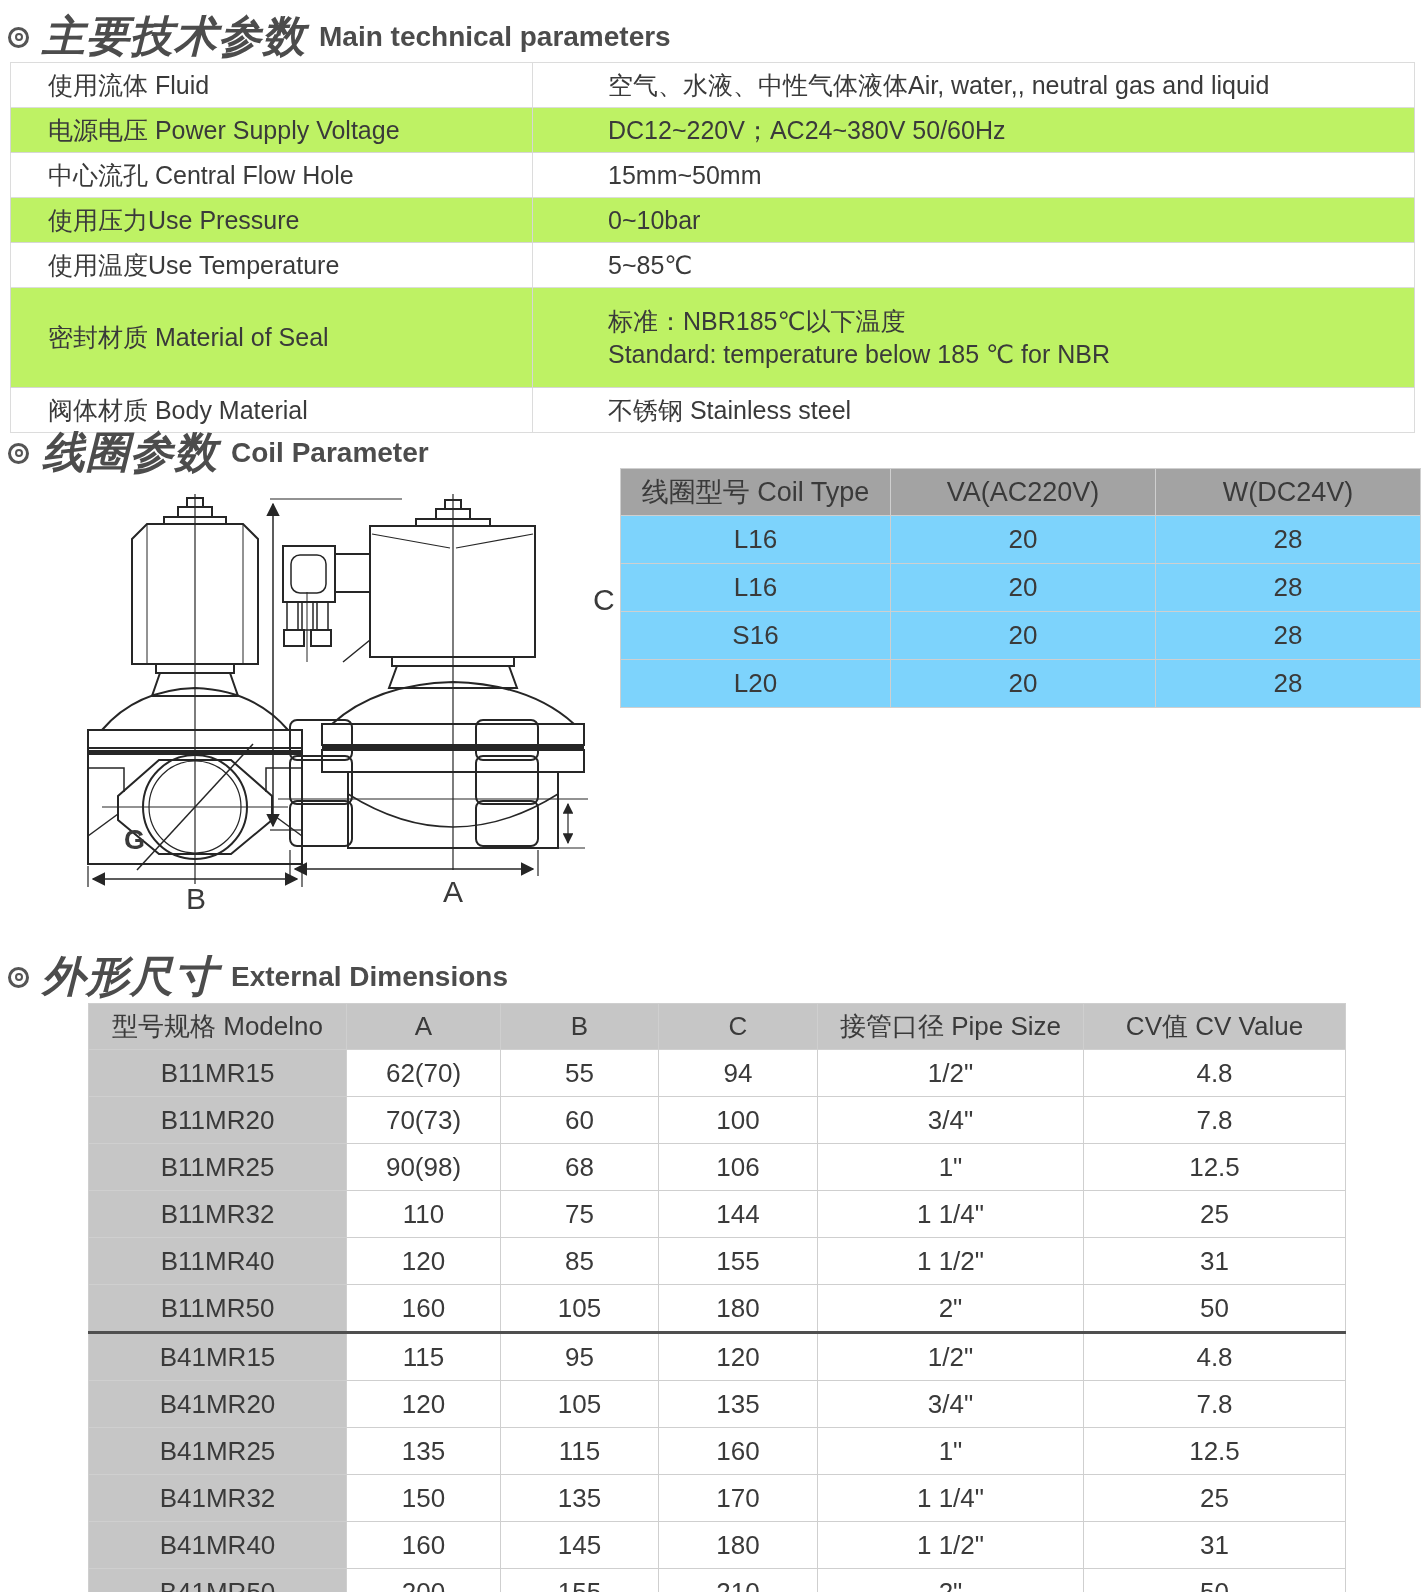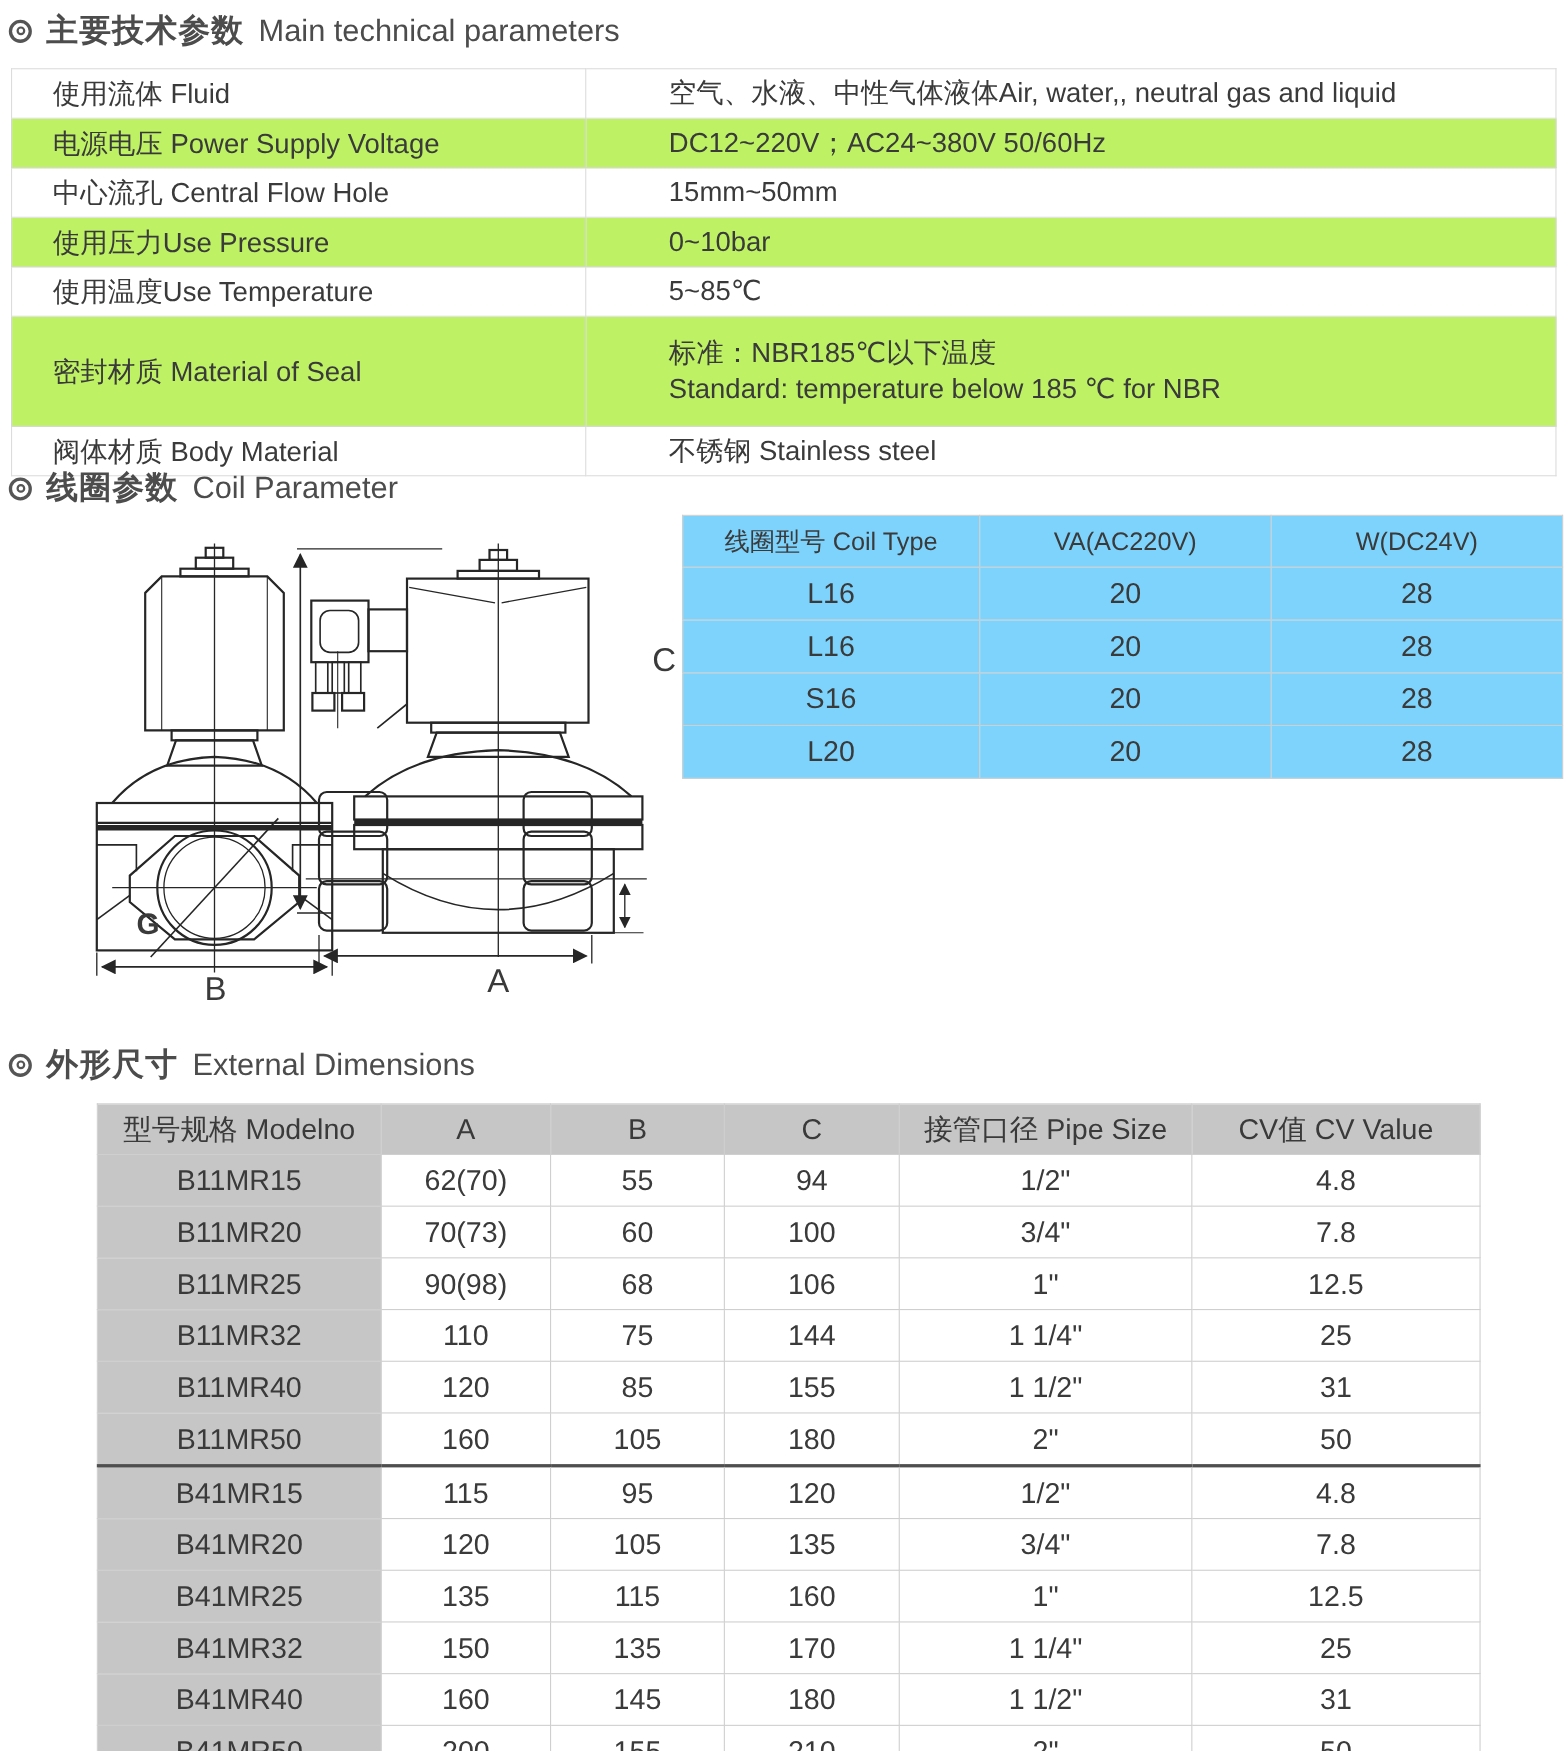--- a/index.html
+++ b/index.html
@@ -3,22 +3,22 @@
 <meta charset="utf-8">
 <style>
   html,body{margin:0;padding:0;}
   body{
     width:1423px;height:1592px;position:relative;background:#ffffff;
     font-family:"Liberation Sans","DejaVu Sans",sans-serif;color:#3a3a3a;
     overflow:hidden;
   }
   
   .heading{position:absolute;display:flex;align-items:center;gap:13px;color:#4c4c4c;}
-  .heading .zh{font-size:29px;font-weight:bold;letter-spacing:1px;}
-  .heading .en{font-size:28px;font-weight:normal;text-align:right;}
+  .heading .zh{font-size:43px;font-weight:bold;letter-spacing:1px;font-style:italic;}
+  .heading .en{font-size:28px;font-weight:bold;text-align:right;}
   .ring{width:15px;height:15px;border:3px solid #555;border-radius:50%;
         display:flex;align-items:center;justify-content:center;flex:0 0 auto;}
   .ring span{display:block;width:4px;height:4px;border:2px solid #555;border-radius:50%;}
   #h1{top:8px;left:8px;}
   #h2{top:424px;left:8px;}
   #h3{top:908px;left:8px;margin-top:40px;}
 
   
   #main-table{position:absolute;top:62px;left:10px;width:1404px;
               border-collapse:collapse;table-layout:fixed;}
@@ -26,21 +26,21 @@
                  font-size:25px;color:#3a3a3a;}
   #main-table tr{height:45px;}
   #main-table tr.tall{height:100px;}
   #main-table tr.shaded td{background:#bef264;border-color:#d6d6d6;}
   #main-table .label-cell{padding-left:37px;}
   #main-table .value-cell{padding-left:75px;white-space:pre-line;line-height:33px;}
 
   
   #coil-table{position:absolute;top:468px;left:620px;width:800px;
               border-collapse:collapse;table-layout:fixed;text-align:center;}
-  #coil-table th{background:#7dd3fc;font-weight:normal;font-size:23px;height:44px;
+  #coil-table th{background:#a3a3a3;font-weight:normal;font-size:27px;height:44px;
                  border:1px solid #cfcfcf;color:#3a3a3a;}
   #coil-table td{background:#7dd3fc;font-size:26px;height:45px;border:1px solid #cfcfcf;}
 
   
   #dims-table{position:absolute;top:1003px;left:88px;width:1257px;
               border-collapse:collapse;table-layout:fixed;text-align:center;}
   #dims-table th{background:#c6c6c6;font-weight:normal;font-size:26px;height:43px;
                  border:1px solid #cfcfcf;color:#3a3a3a;}
   #dims-table td{font-size:26px;height:44px;border:1px solid #cfcfcf;background:#ffffff;}
   #dims-table td.key{background:#c6c6c6;}

